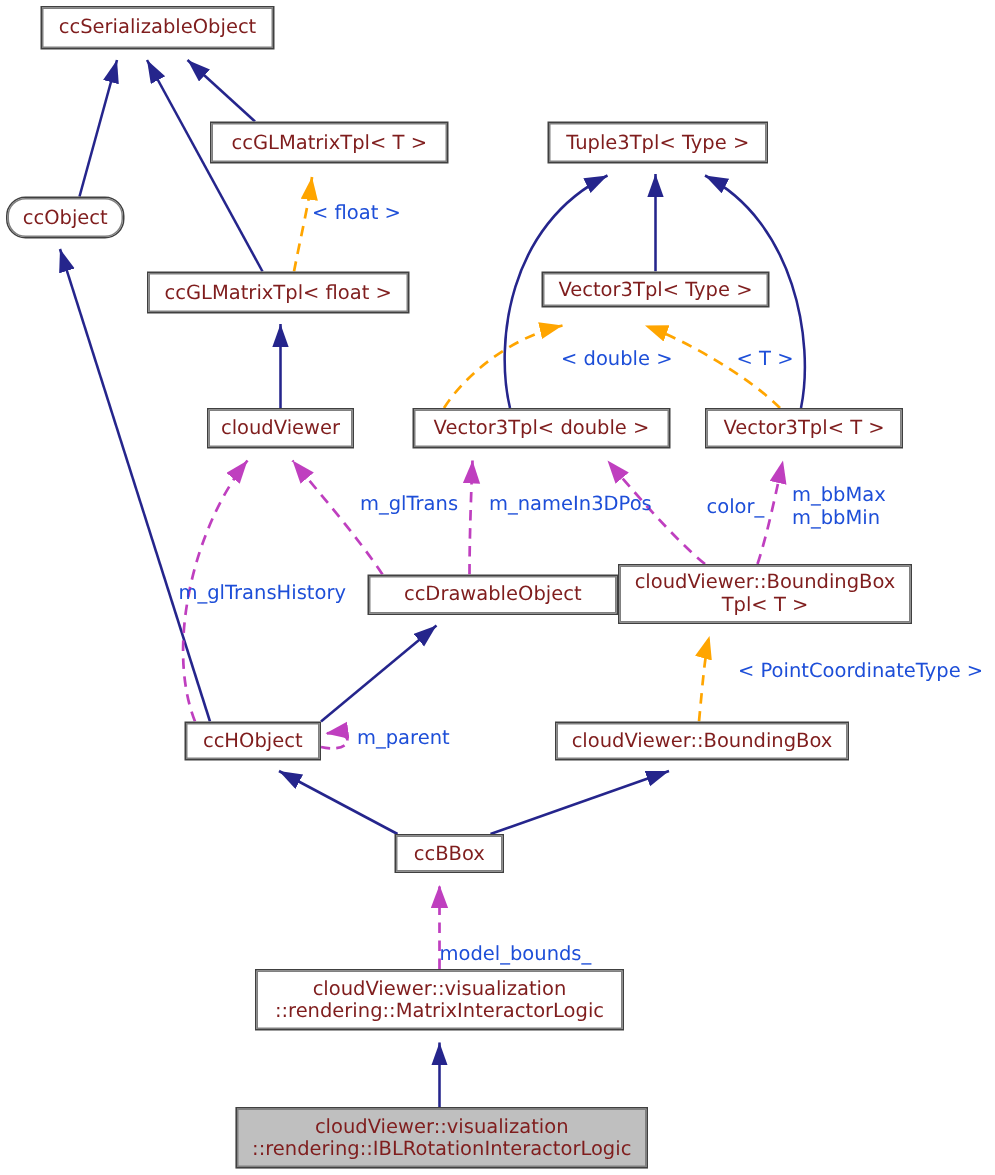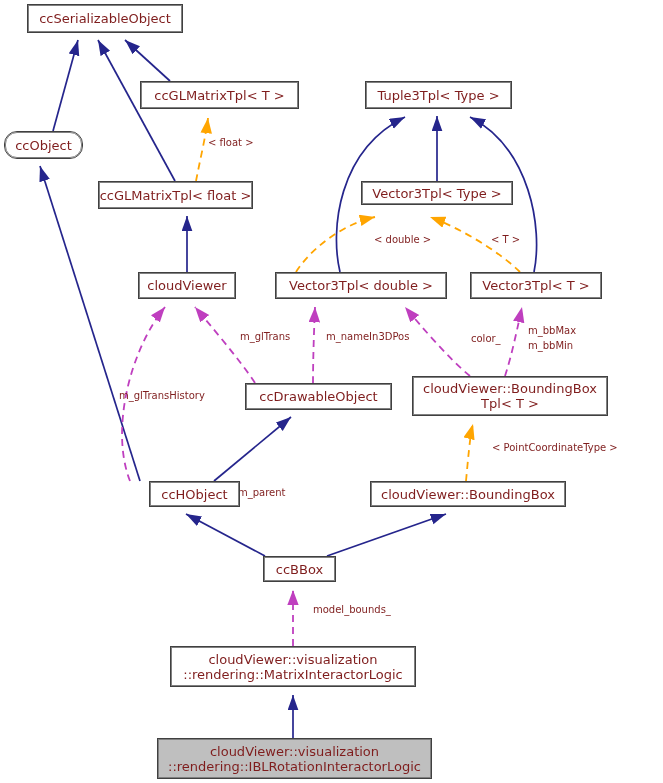--- a/index.html
+++ b/index.html
@@ -40,22 +40,22 @@
     font-size: 13px;
     line-height: 15px;
     white-space: pre;
     z-index: 3;
   }
   .node.current {
     background: #bfbfbf;
   }
   .edge-label {
     position: absolute;
-    color: #7f1d1d;
-    font-size: 10px;
+    color: #1d4ed8;
+    font-size: 13px;
     line-height: 15px;
     white-space: pre;
     background: transparent;
     z-index: 2;
   }
 </style>
 </head>
 <body>
 
 <div id="diagram">
@@ -121,36 +121,36 @@
   </svg>
 
   <div class="node" style="left:27px;top:4px;width:156px;height:29px;">ccSerializableObject</div>
 
   <div class="node" style="left:140px;top:81px;width:159px;height:28px;">ccGLMatrixTpl&lt; T &gt;</div>
 
   <div class="node" style="left:365px;top:81px;width:147px;height:28px;">Tuple3Tpl&lt; Type &gt;</div>
 
   <div class="node" style="left:4px;top:131px;width:79px;height:28px;border-radius:13px;">ccObject</div>
 
-  <div class="node" style="left:98px;top:181px;width:155px;height:28px;">ccGLMatrixTpl&lt; float &gt;</div>
+  <div class="node" style="left:98px;top:181px;width:175px;height:28px;">ccGLMatrixTpl&lt; float &gt;</div>
 
   <div class="node" style="left:361px;top:181px;width:152px;height:24px;">Vector3Tpl&lt; Type &gt;</div>
 
   <div class="node" style="left:138px;top:272px;width:98px;height:27px;">cloudViewer</div>
 
   <div class="node" style="left:275px;top:272px;width:172px;height:27px;">Vector3Tpl&lt; double &gt;</div>
 
   <div class="node" style="left:470px;top:272px;width:132px;height:27px;">Vector3Tpl&lt; T &gt;</div>
 
-  <div class="node" style="left:245px;top:383px;width:147px;height:27px;">ccDrawableObject</div>
+  <div class="node" style="left:245px;top:383px;width:167px;height:27px;">ccDrawableObject</div>
 
   <div class="node" style="left:412px;top:376px;width:196px;height:40px;">cloudViewer::BoundingBox
 Tpl&lt; T &gt;</div>
 
-  <div class="node" style="left:123px;top:481px;width:91px;height:26px;margin-left:26px;">ccHObject</div>
+  <div class="node" style="left:123px;top:481px;width:91px;height:26px;">ccHObject</div>
 
   <div class="node" style="left:370px;top:481px;width:196px;height:26px;">cloudViewer::BoundingBox</div>
 
   <div class="node" style="left:263px;top:556px;width:73px;height:26px;">ccBBox</div>
 
   <div class="node" style="left:170px;top:646px;width:246px;height:41px;">cloudViewer::visualization
 ::rendering::MatrixInteractorLogic</div>
 
   <div class="node current" style="left:157px;top:738px;width:275px;height:41px;">cloudViewer::visualization
 ::rendering::IBLRotationInteractorLogic</div>
@@ -169,15 +169,15 @@
 
   <div class="edge-label" style="left:528px;top:323px;">m_bbMax
 m_bbMin</div>
 
   <div class="edge-label" style="left:119px;top:388px;">m_glTransHistory</div>
 
   <div class="edge-label" style="left:492px;top:440px;">&lt; PointCoordinateType &gt;</div>
 
   <div class="edge-label" style="left:238px;top:485px;">m_parent</div>
 
-  <div class="edge-label" style="left:293px;top:602px;margin-left:20px;">model_bounds_</div>
+  <div class="edge-label" style="left:293px;top:629px;">model_bounds_</div>
 
 </div>
 
 </body></html>

